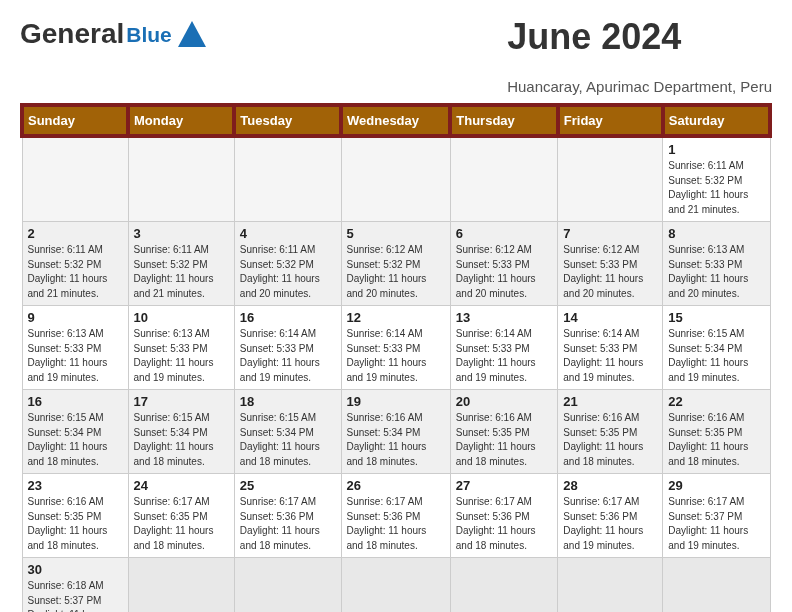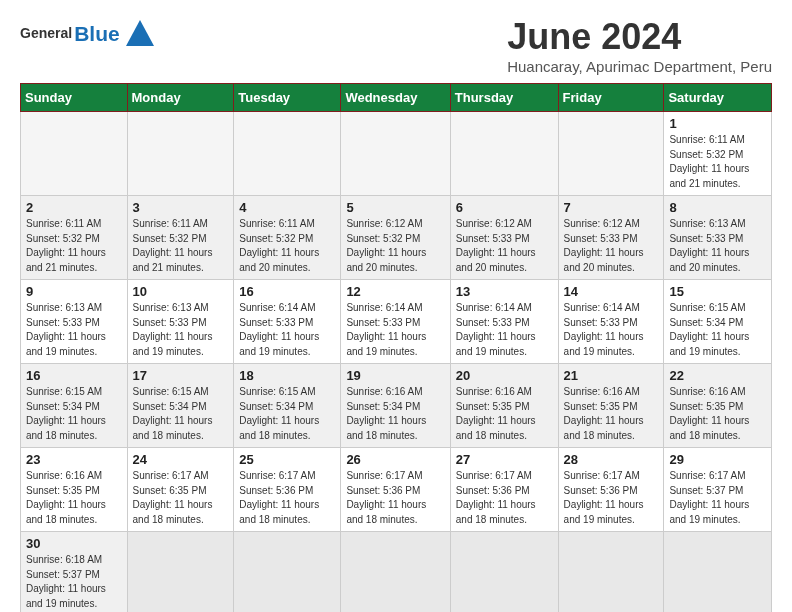--- a/index.html
+++ b/index.html
@@ -30,35 +30,35 @@
     .title-area {
     }
     .month-title {
       font-size: 36px;
       font-weight: bold;
       color: #333;
     }
     .subtitle {
       font-size: 15px;
       color: #555;
-      margin-top: 0;
+      margin-top: 20px;
     }
     .calendar-table {
       width: 100%;
       border-collapse: collapse;
       border: 1px solid #bbb;
     }
     .calendar-table th {
-      background: #15803d;
+      background: #a16207;
       color: #fff;
       font-size: 13px;
       font-weight: bold;
       padding: 6px 4px;
       text-align: left;
-      border: 1px solid #7f1d1d;
+      border: 4px solid #7f1d1d;
     }
     .calendar-table td {
       vertical-align: top;
       border: 1px solid #ccc;
       padding: 4px 5px;
       font-size: 10.5px;
       color: #333;
       background: #fff;
       width: 113px;
       min-height: 70px;
@@ -85,21 +85,21 @@
     .row-shaded td.empty {
       background: #e8e8e8;
     }
   </style>
 </head>
 <body>
 
 <div class="header-area">
   <div class="logo-wrapper">
     <div class="logo-row">
-      <span style="font-size:14px;font-weight:bold;color:#333;line-height:1;">General</span>
+      <span style="font-size:28px;font-weight:bold;color:#333;line-height:1;">General</span>
       <span style="font-size:21px;font-weight:bold;color:#1a6fb5;line-height:1;">Blue</span>
       <span>
         <svg width="28" height="26" viewBox="0 0 28 26" style="margin-left:4px;vertical-align:middle;">
           <polygon points="0,26 14,0 28,26" fill="#1a6fb5"></polygon>
         </svg>
       </span>
     </div>
   </div>
   <div class="title-area">
     <div class="month-title">June 2024</div>

